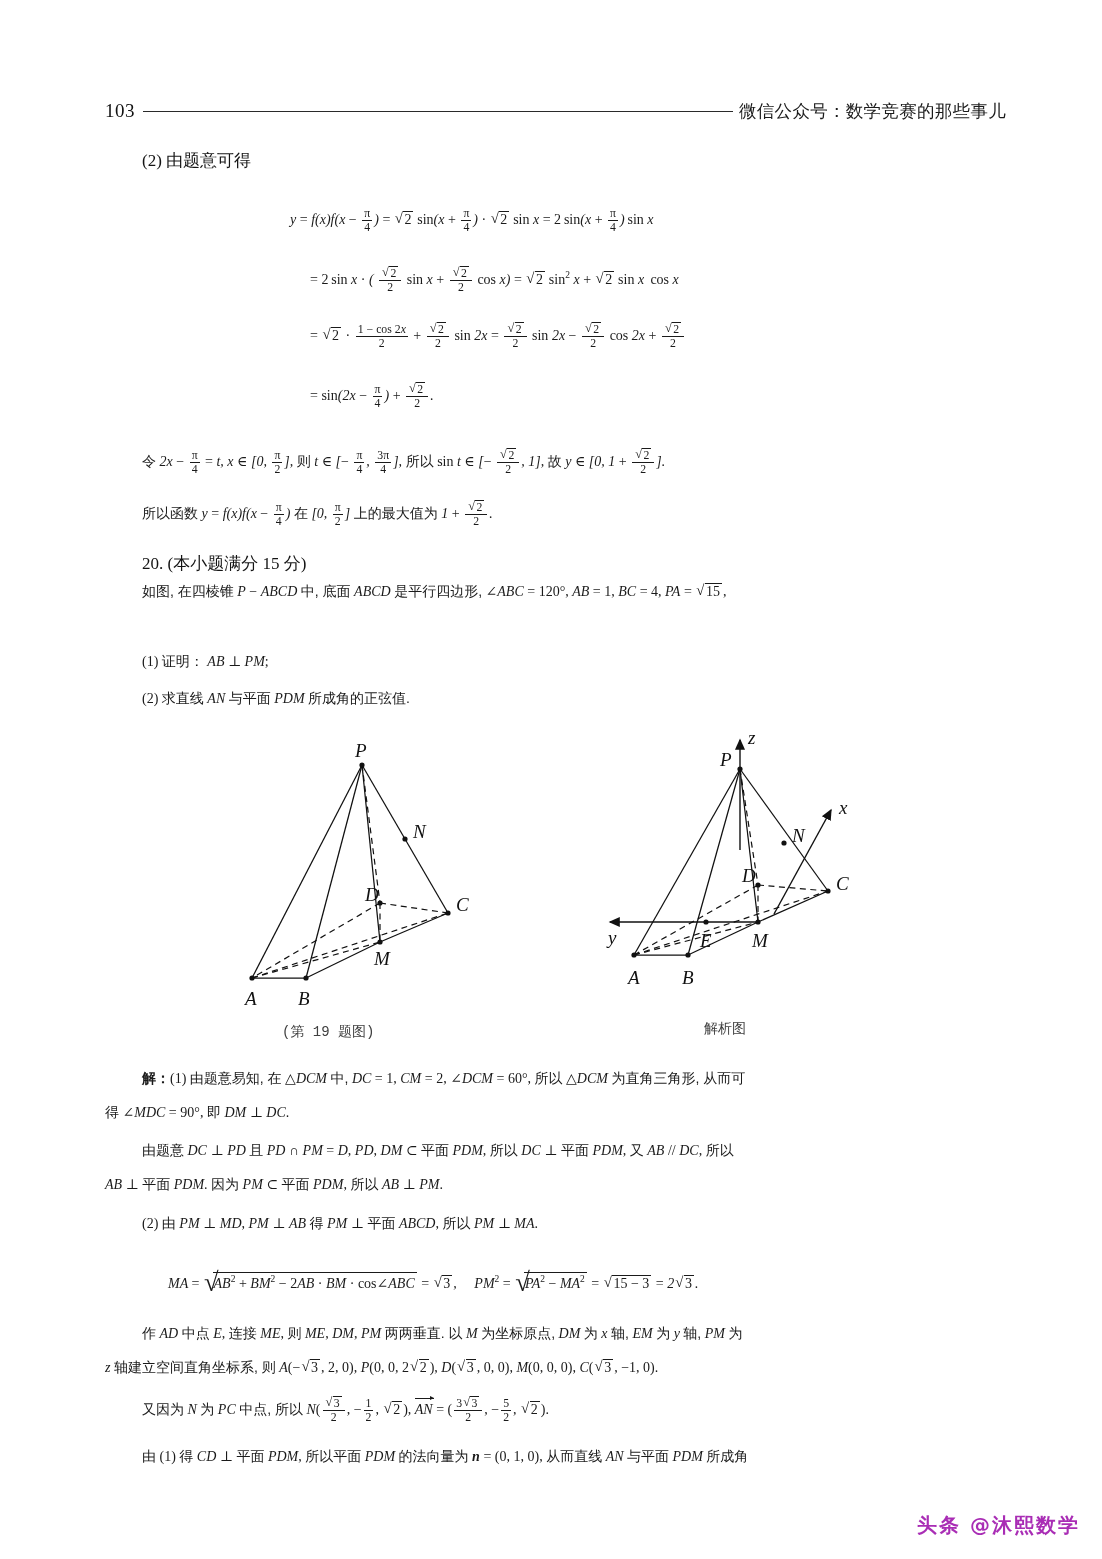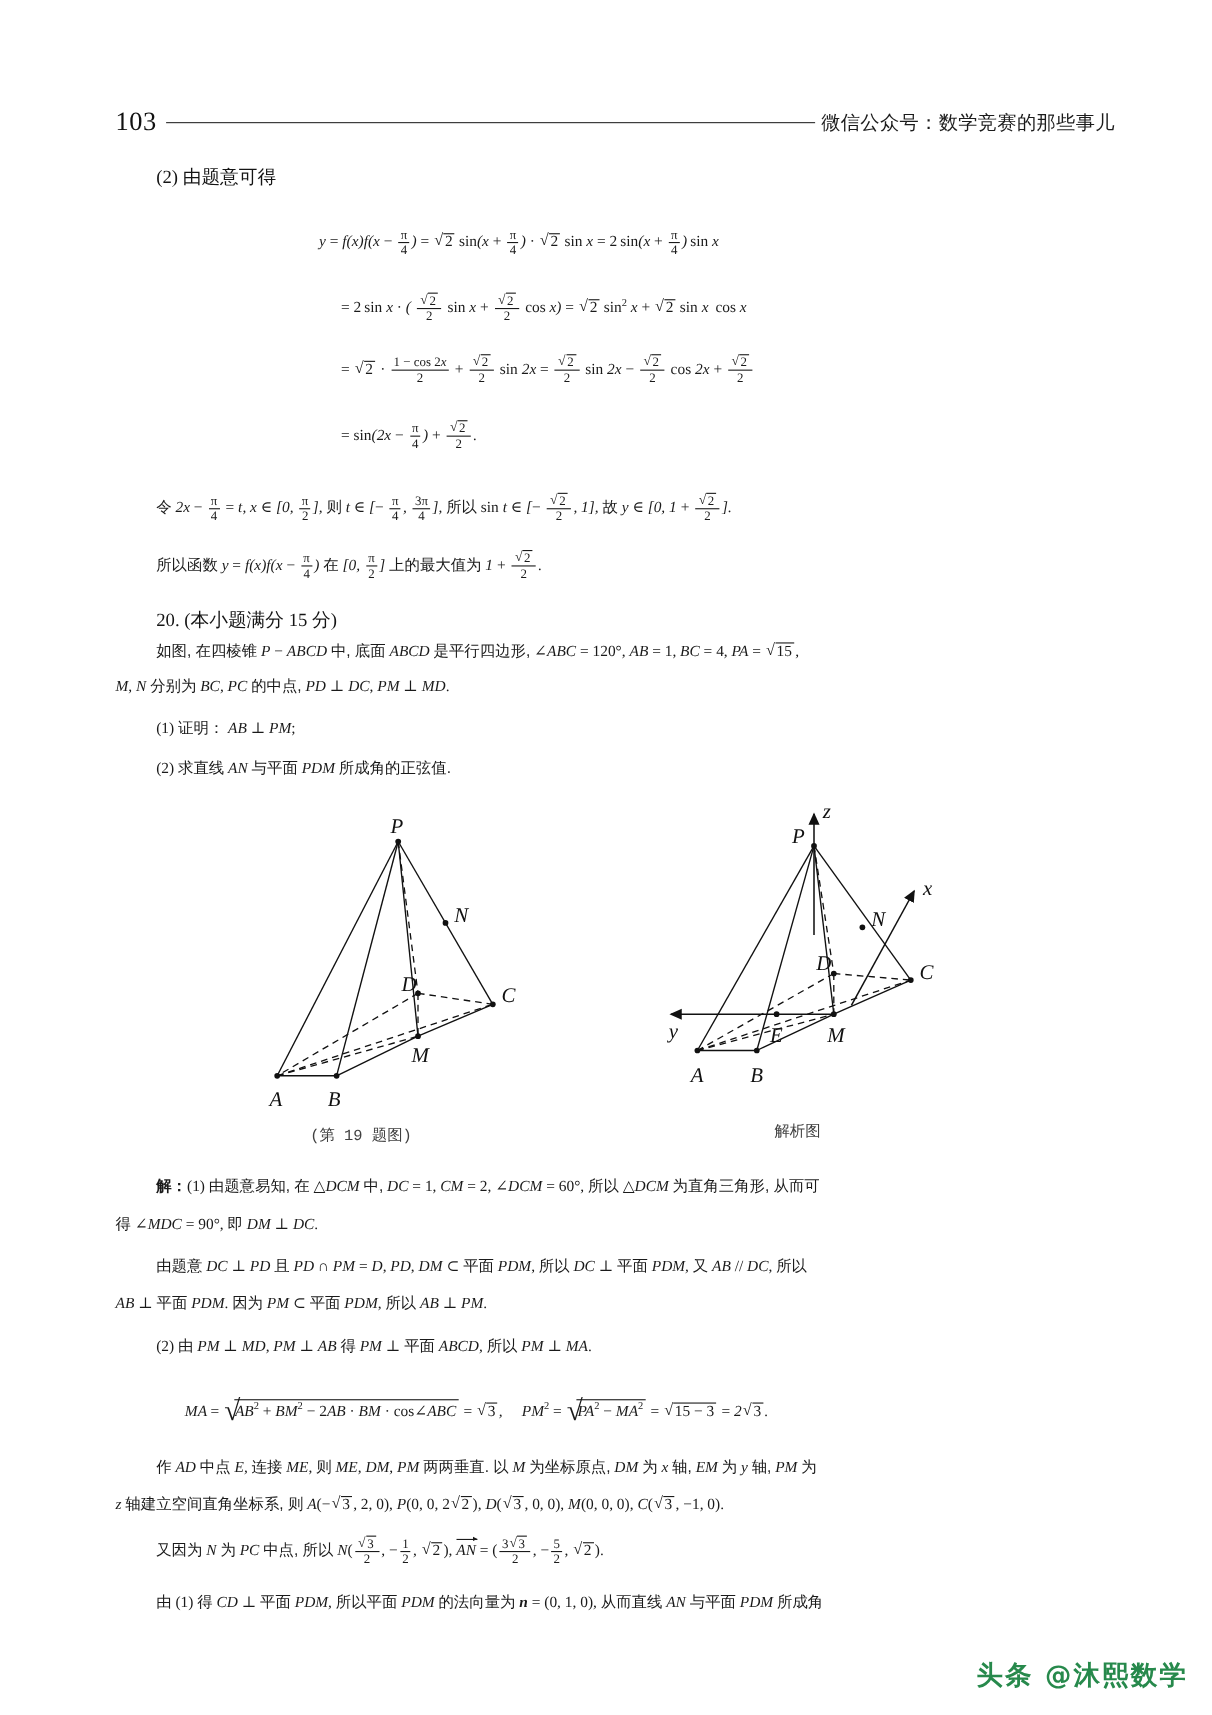--- a/index.html
+++ b/index.html
@@ -8,21 +8,21 @@
     font-family:"Liberation Serif","DejaVu Serif",serif;
     color:#1a1a1a;
   }
   .page{position:absolute;inset:0;}
 
   
   .header{
     position:absolute;left:105px;top:96px;width:895px;height:30px;
     display:flex;align-items:center;
   }
-  .pageno{font-size:24px;letter-spacing:.5px;color:#111;}
+  .pageno{font-size:19px;letter-spacing:.5px;color:#111;}
   .hrule{flex:0 0 auto;height:0;border-top:1.6px solid #2a2a2a;margin:0 6px 0 8px;width:590px;}
   .header-title{font-size:17.5px;white-space:nowrap;color:#1b1b1b;letter-spacing:.3px;}
 
   
   .para{position:absolute;font-size:17px;line-height:1.5;color:#141414;white-space:nowrap;}
   .cn{font-style:normal;font-family:"Liberation Sans","DejaVu Sans",sans-serif;}
   .bold{font-weight:700;}
 
   
   .eq{position:absolute;font-size:14px;white-space:nowrap;font-style:italic;}
@@ -50,21 +50,21 @@
   
   .figwrap{position:absolute;}
   .figcap{position:absolute;font-size:14px;font-style:normal;
           font-family:Liberation Mono, monospace;color:#404040;}
   svg text{font-family:"Liberation Serif","DejaVu Serif",serif;font-style:italic;font-size:19px;fill:#111;}
 
   
   .watermark{
     position:absolute;right:22px;bottom:20px;
     font-family:"DejaVu Sans","Liberation Sans",sans-serif;
-    font-size:24px;font-weight:700;color:#15803d;letter-spacing:2px;
+    font-size:20px;font-weight:700;color:#a21caf;letter-spacing:2px;
     opacity:.92;
   }
 </style>
 </head>
 <body>
 
 <div class="page">
 
   <div class="header">
     <span class="pageno">103</span>
@@ -137,24 +137,20 @@
     <span class="frac"><span class="num"><span class="sqrt"><span class="rad">2</span></span></span><span>2</span></span>.
   </div>
 
   <div class="para" style="left:142px;top:551px;">20. (本小题满分 15 分)</div>
 
   <div class="eq" style="left:142px;top:583px;font-style:normal;">
     <span class="cn">如图, 在四棱锥</span> <i>P</i> <span class="op">−</span> <i>ABCD</i> <span class="cn">中, 底面</span>
     <i>ABCD</i> <span class="cn">是平行四边形,</span> <span class="op">∠</span><i>ABC</i> <span class="op">=</span> 120<span class="op">°</span>,
     <i>AB</i> <span class="op">=</span> 1, <i>BC</i> <span class="op">=</span> 4, <i>PA</i> <span class="op">=</span>
     <span class="sqrt"><span class="rad">15</span></span>,
-  </div>
-  <div class="eq" style="left:105px;top:615px;font-style:normal;">
-    <i>M</i>, <i>N</i> <span class="cn">分别为</span> <i>BC</i>, <i>PC</i> <span class="cn">的中点,</span>
-    <i>PD</i> <span class="op">⊥</span> <i>DC</i>, <i>PM</i> <span class="op">⊥</span> <i>MD</i>.
   </div>
 
   <div class="eq" style="left:142px;top:653px;font-style:normal;">
     (1) <span class="cn">证明：</span> <i>AB</i> <span class="op">⊥</span> <i>PM</i>;
   </div>
   <div class="eq" style="left:142px;top:690px;font-style:normal;">
     (2) <span class="cn">求直线</span> <i>AN</i> <span class="cn">与平面</span> <i>PDM</i> <span class="cn">所成角的正弦值.</span>
   </div>
 
   <div class="figwrap" style="left:240px;top:735px;">

